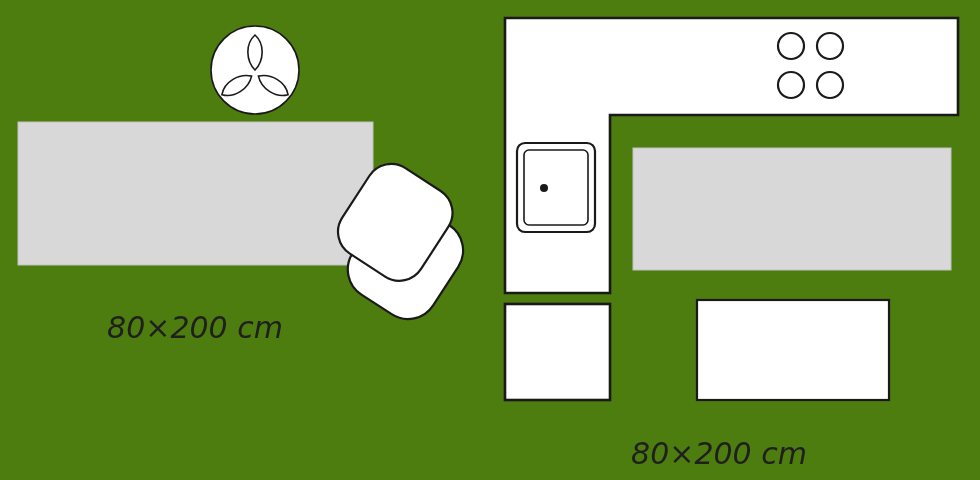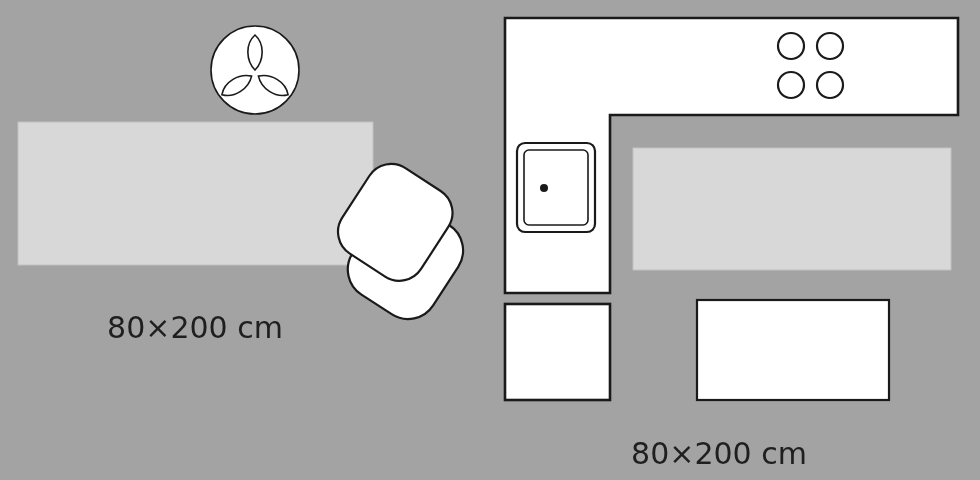--- a/index.html
+++ b/index.html
@@ -4,23 +4,24 @@
 <style>
   html, body {
     margin: 0;
     padding: 0;
     background: #ffffff;
   }
   .canvas {
     position: relative;
     width: 980px;
     height: 480px;
-    background: #a3a3a3;
+    background: #4d7c0f;
     overflow: hidden;
     font-family: "DejaVu Sans", "Liberation Sans", sans-serif;
+    font-style: italic;
   }
   svg text.size-label {
     font-family: "DejaVu Sans", "Liberation Sans", sans-serif;
     font-size: 30px;
     fill: #1f1f1f;
   }
   .stroke-thin  { stroke: #1a1a1a; stroke-width: 1.6; fill: #ffffff; }
   .stroke-med   { stroke: #1a1a1a; stroke-width: 2.2; fill: #ffffff; }
   .stroke-heavy { stroke: #1a1a1a; stroke-width: 2.6; fill: #ffffff; }
   .no-fill { fill: none; }

